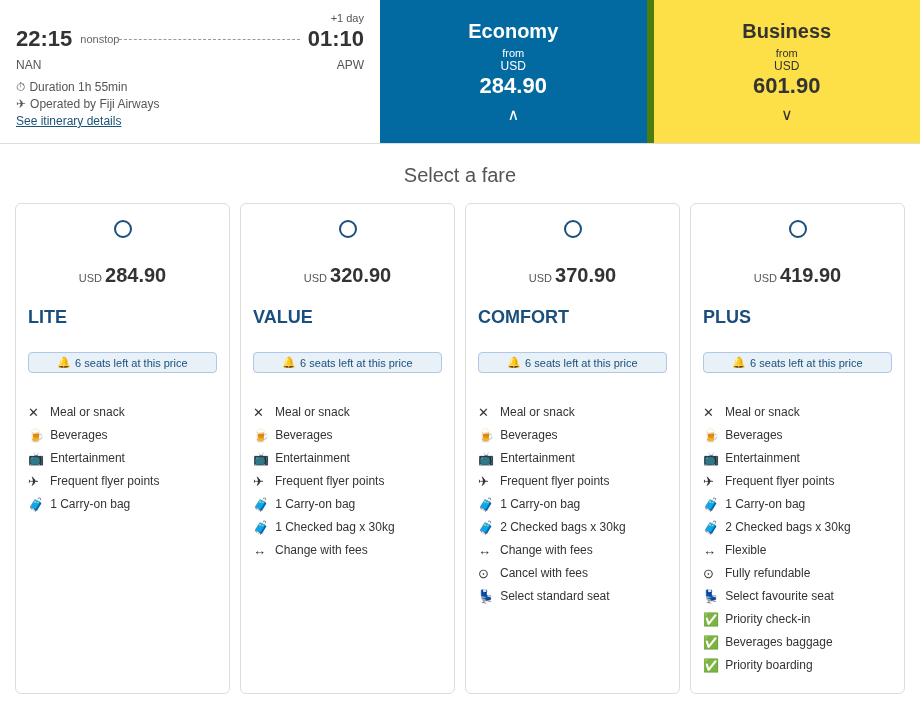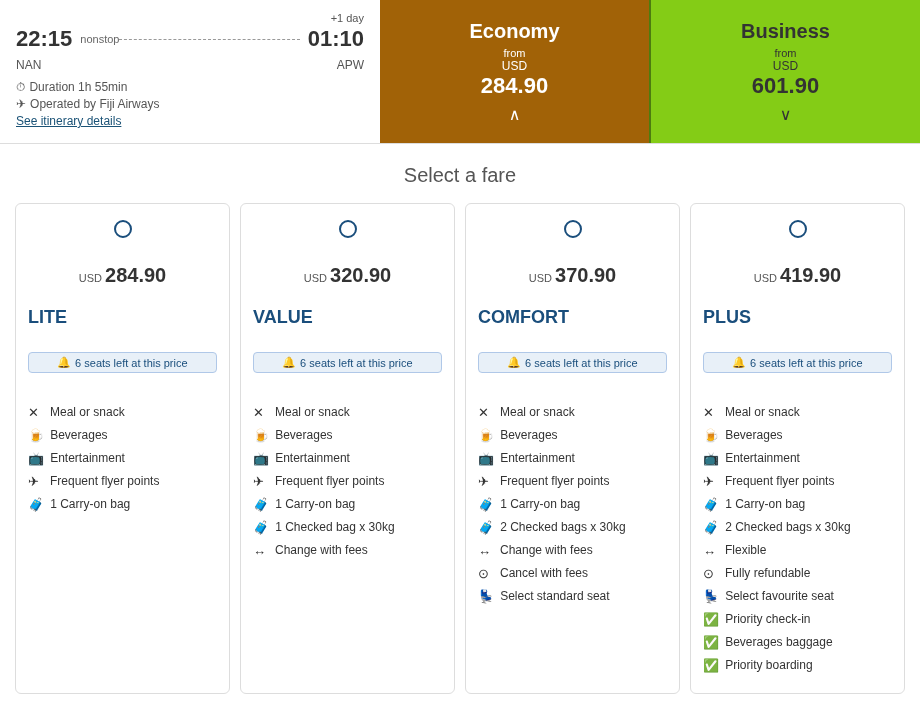--- a/index.html
+++ b/index.html
@@ -53,22 +53,22 @@
     }
     .fare-tab {
       flex: 1;
       display: flex;
       flex-direction: column;
       align-items: center;
       justify-content: center;
       padding: 12px;
       cursor: pointer;
     }
-    .fare-tab.active { background: #a16207; color: #fff; }
-    .fare-tab.inactive { background: #84cc16; color: #333; border-left: 2px solid #4d7c0f; text-align: center; }
+    .fare-tab.active { background: #0369a1; color: #fff; }
+    .fare-tab.inactive { background: #fde047; color: #333; border-left: 7px solid #4d7c0f; text-align: center; }
     .fare-tab .tab-name { font-size: 20px; font-weight: bold; margin-bottom: 4px; }
     .fare-tab .from-label { font-size: 11px; }
     .fare-tab .currency { font-size: 12px; }
     .fare-tab .price { font-size: 22px; font-weight: bold; }
     .fare-tab .chevron { font-size: 16px; margin-top: 6px; }
     .fare-tab.active .chevron { color: #fff; }
     .fare-tab.inactive .chevron { color: #333; }
 
     
     .select-fare-title {

